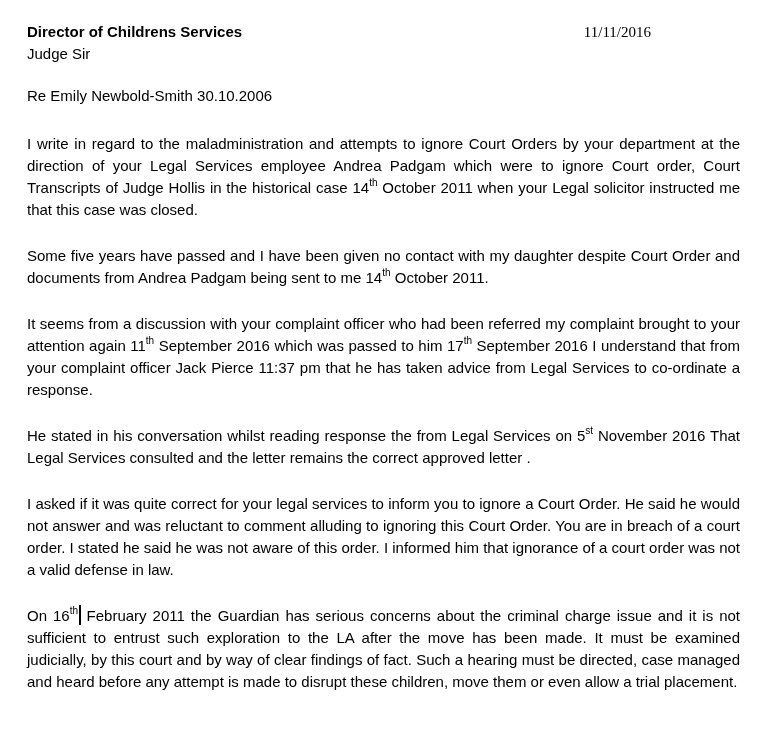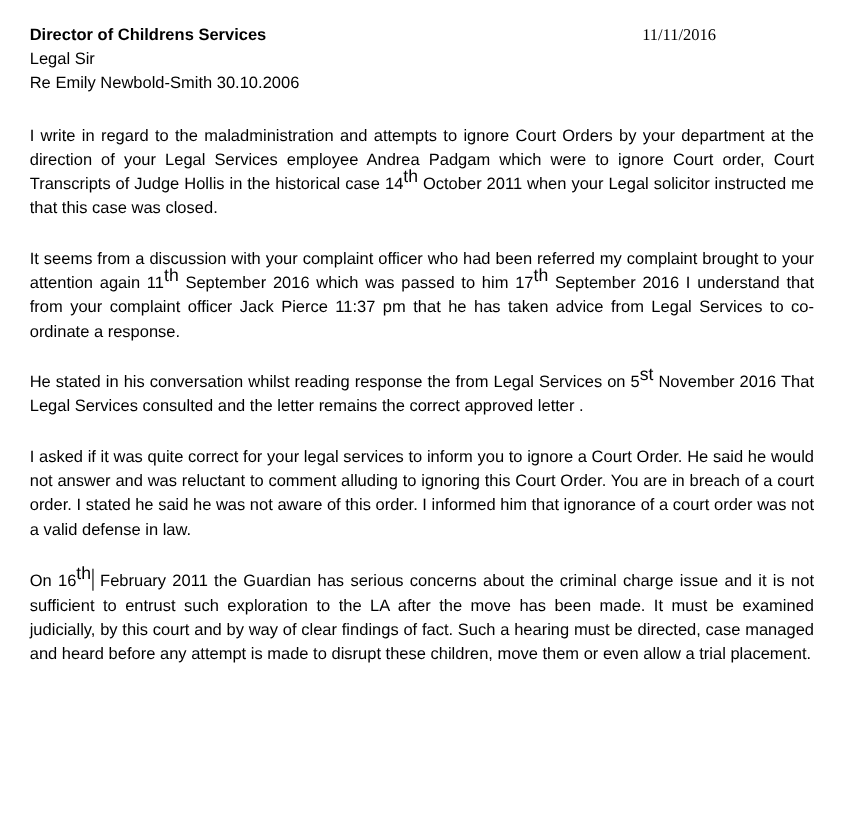--- a/index.html
+++ b/index.html
@@ -31,28 +31,29 @@
   .letter-date {
     font-weight: normal;
     margin-right: 89px;
     white-space: nowrap;
     font-family: Liberation Serif, serif;
   }
   .header-line {
     text-align: left;
   }
   .subject-line {
+    margin-top: 20px;
     margin-bottom: 26px;
   }
   p.body-para {
     text-align: justify;
     margin: 0 0 24px 0;
   }
   p.body-para sup {
-    font-size: 16px;
+    font-size: 10px;
     line-height: 0;
     position: relative;
     top: -1px;
     vertical-align: super;
   }
   .caret {
     display: inline-block;
     width: 1.5px;
     height: 20px;
     background: #000000;
@@ -64,26 +65,27 @@
 <body>
 
 <div class="page">
 
   <div class="header-row">
     <span class="recipient-title">Director of Childrens Services</span>
     <span class="letter-date">11/11/2016</span>
   </div>
 
 
-  <div class="header-line">Legal Sir</div>
+  <div class="header-line">Judge Sir</div>
 
   <div class="header-line subject-line">Re Emily Newbold-Smith 30.10.2006</div>
 
   <p class="body-para"><span>I write in regard to  the maladministration and attempts to ignore Court Orders by your department at the direction of your Legal Services employee Andrea Padgam which were to ignore Court order, Court Transcripts of Judge Hollis in the historical case 14</span><sup>th</sup><span> October 2011 when your Legal solicitor instructed me that this case was closed.</span></p>
 
+  <p class="body-para"><span>Some five years have passed and I have been given no contact with my daughter despite Court Order and documents from Andrea Padgam being sent to me 14</span><sup>th</sup><span> October 2011.</span></p>
 
   <p class="body-para"><span>It seems from a discussion with your complaint officer who had been referred my complaint brought to your attention again 11</span><sup>th</sup><span> September 2016 which was passed to him 17</span><sup>th</sup><span> September 2016 I understand that from your complaint officer Jack Pierce 11:37 pm that he has taken advice from Legal Services to co-ordinate a response.</span></p>
 
   <p class="body-para"><span>He stated in his conversation whilst reading response the from Legal Services on 5</span><sup>st</sup><span> November 2016 That Legal Services consulted and the letter remains the correct approved letter .</span></p>
 
   <p class="body-para"><span>I asked if it was quite correct for your legal services to inform you to ignore a Court Order. He said he would not answer and was reluctant to comment alluding to ignoring this Court Order. You are in breach of a court order. I stated he said he was not aware of this order. I informed him that ignorance of a court order was not a valid defense in law.</span></p>
 
   <p class="body-para"><span>On 16</span><sup>th</sup><span class="caret"></span><span> February 2011 the Guardian has serious concerns about the criminal charge issue and it is not sufficient to entrust such exploration to the LA after the move has been made. It must be examined judicially, by this court and by way of clear findings of fact. Such a hearing must be directed, case managed and heard before any attempt is made to disrupt these children, move them or even allow a trial placement.</span></p>
 
 </div>

